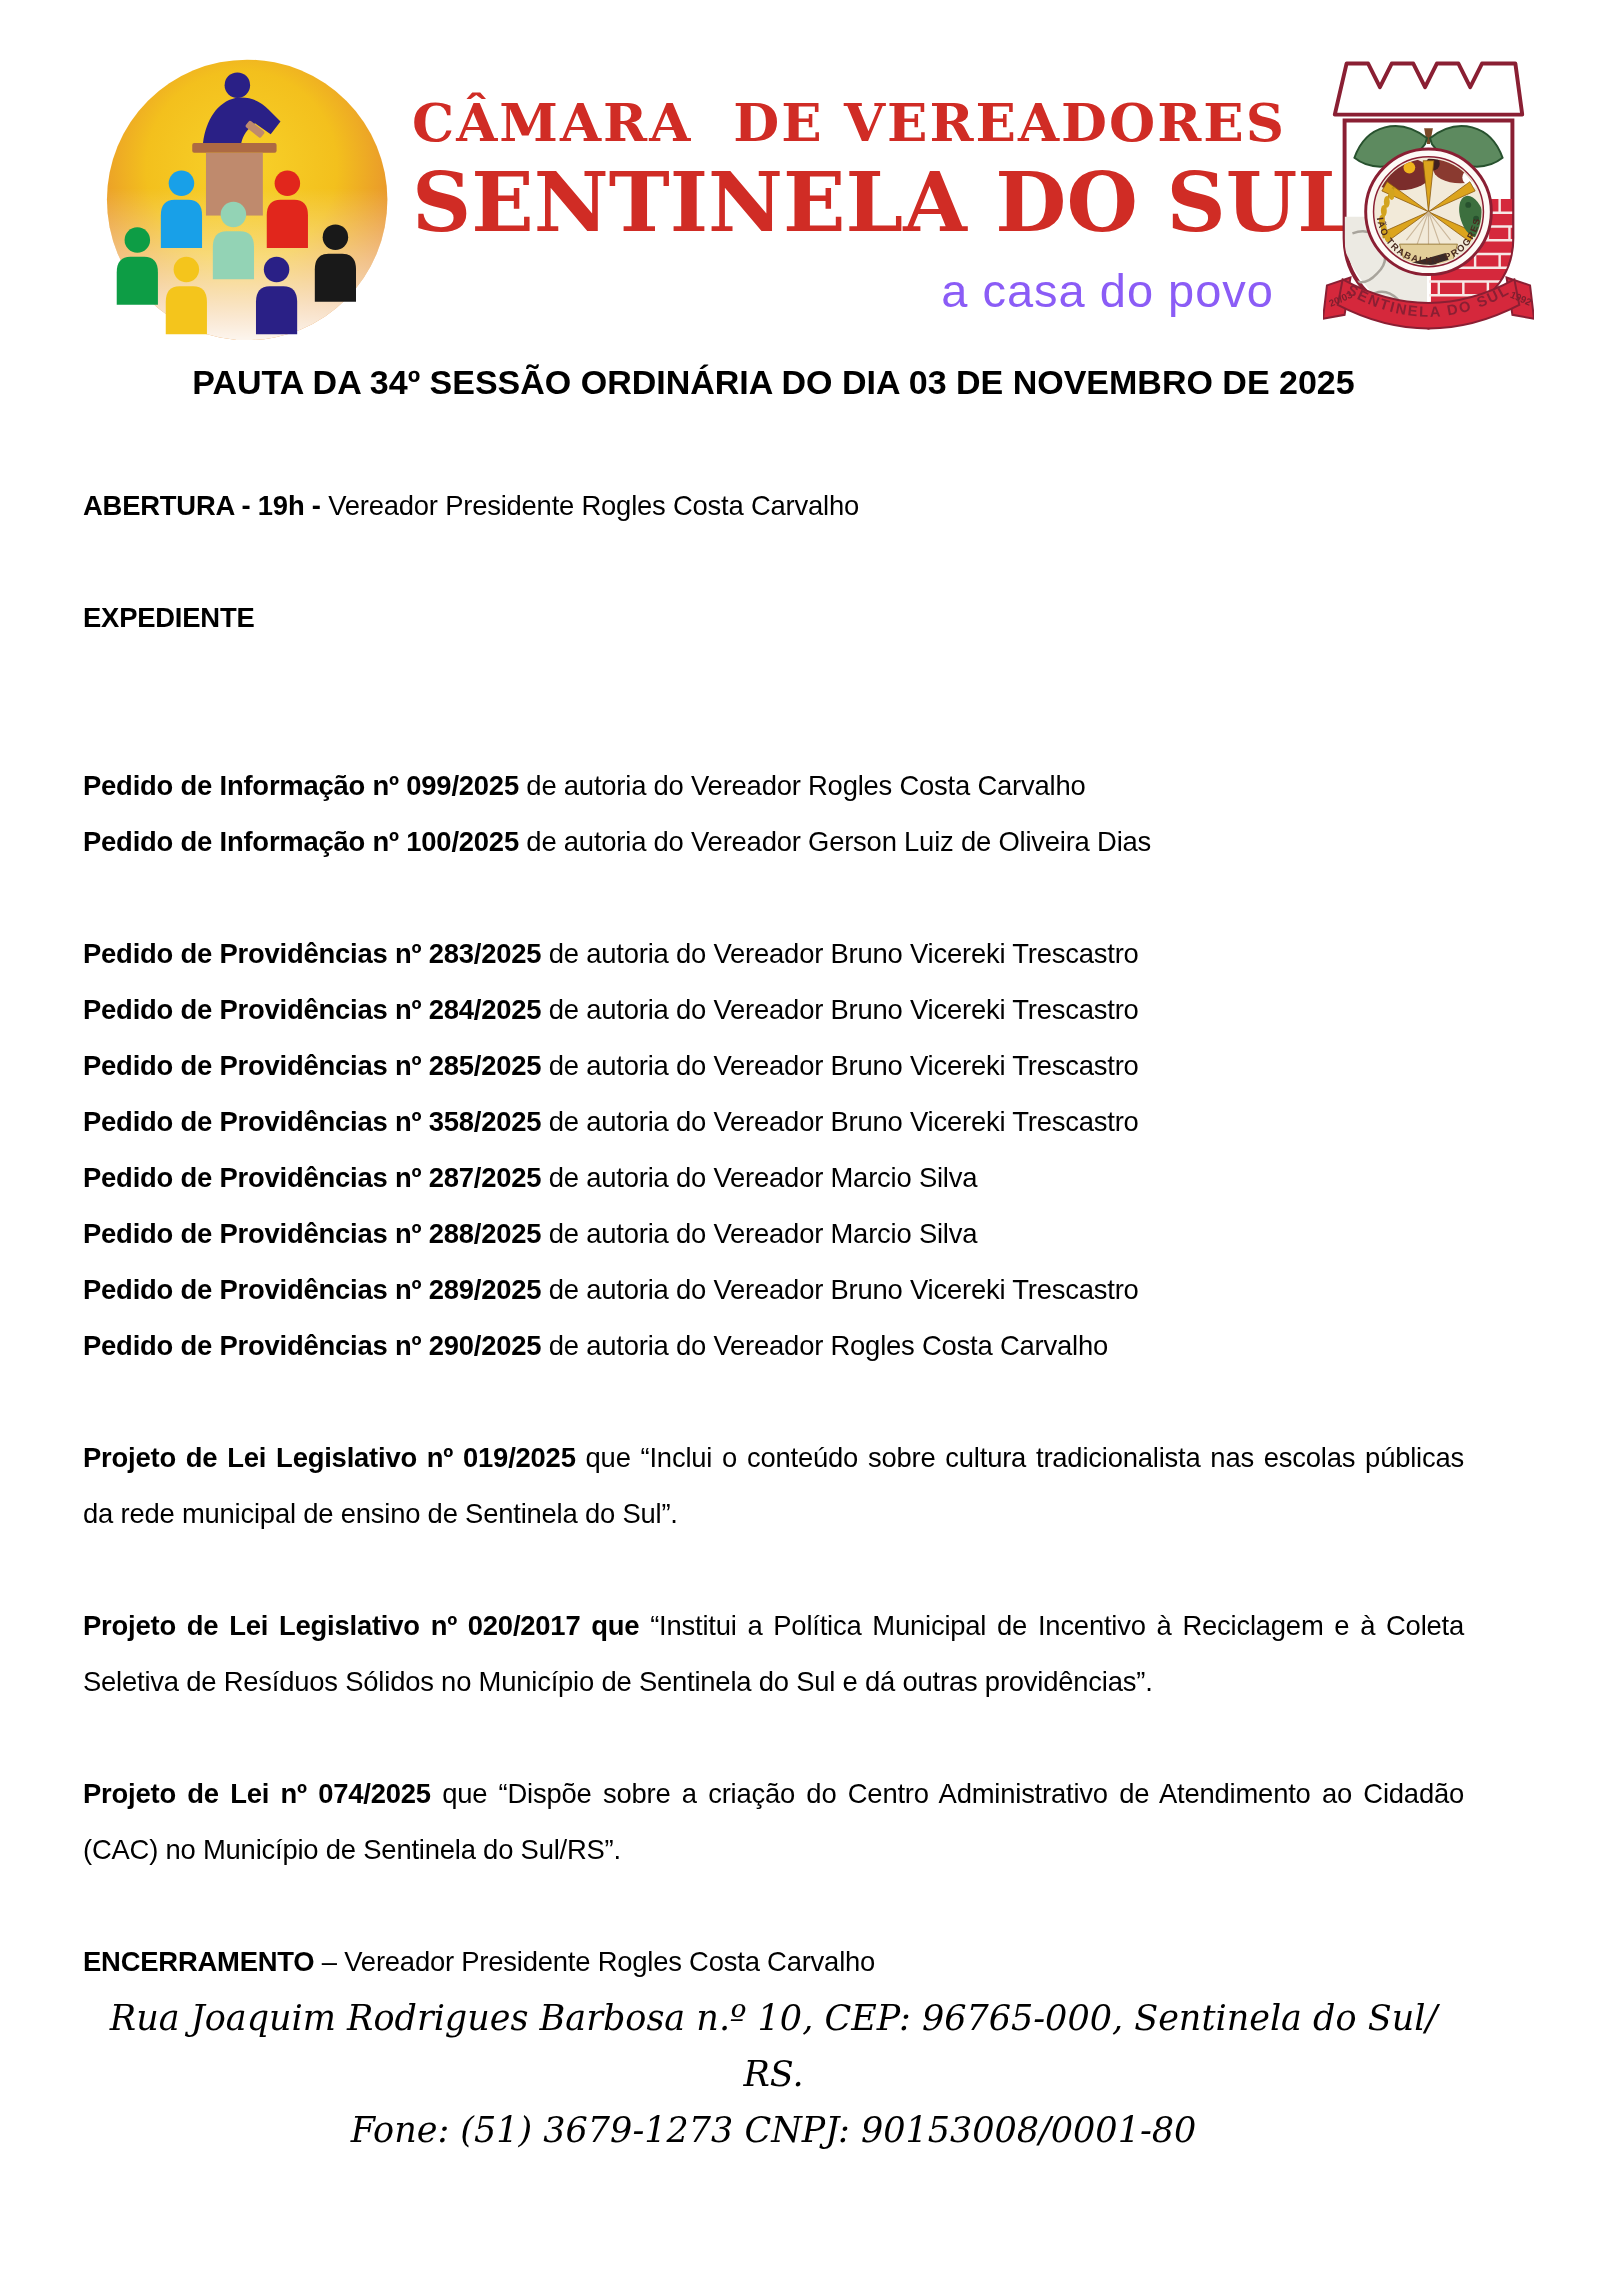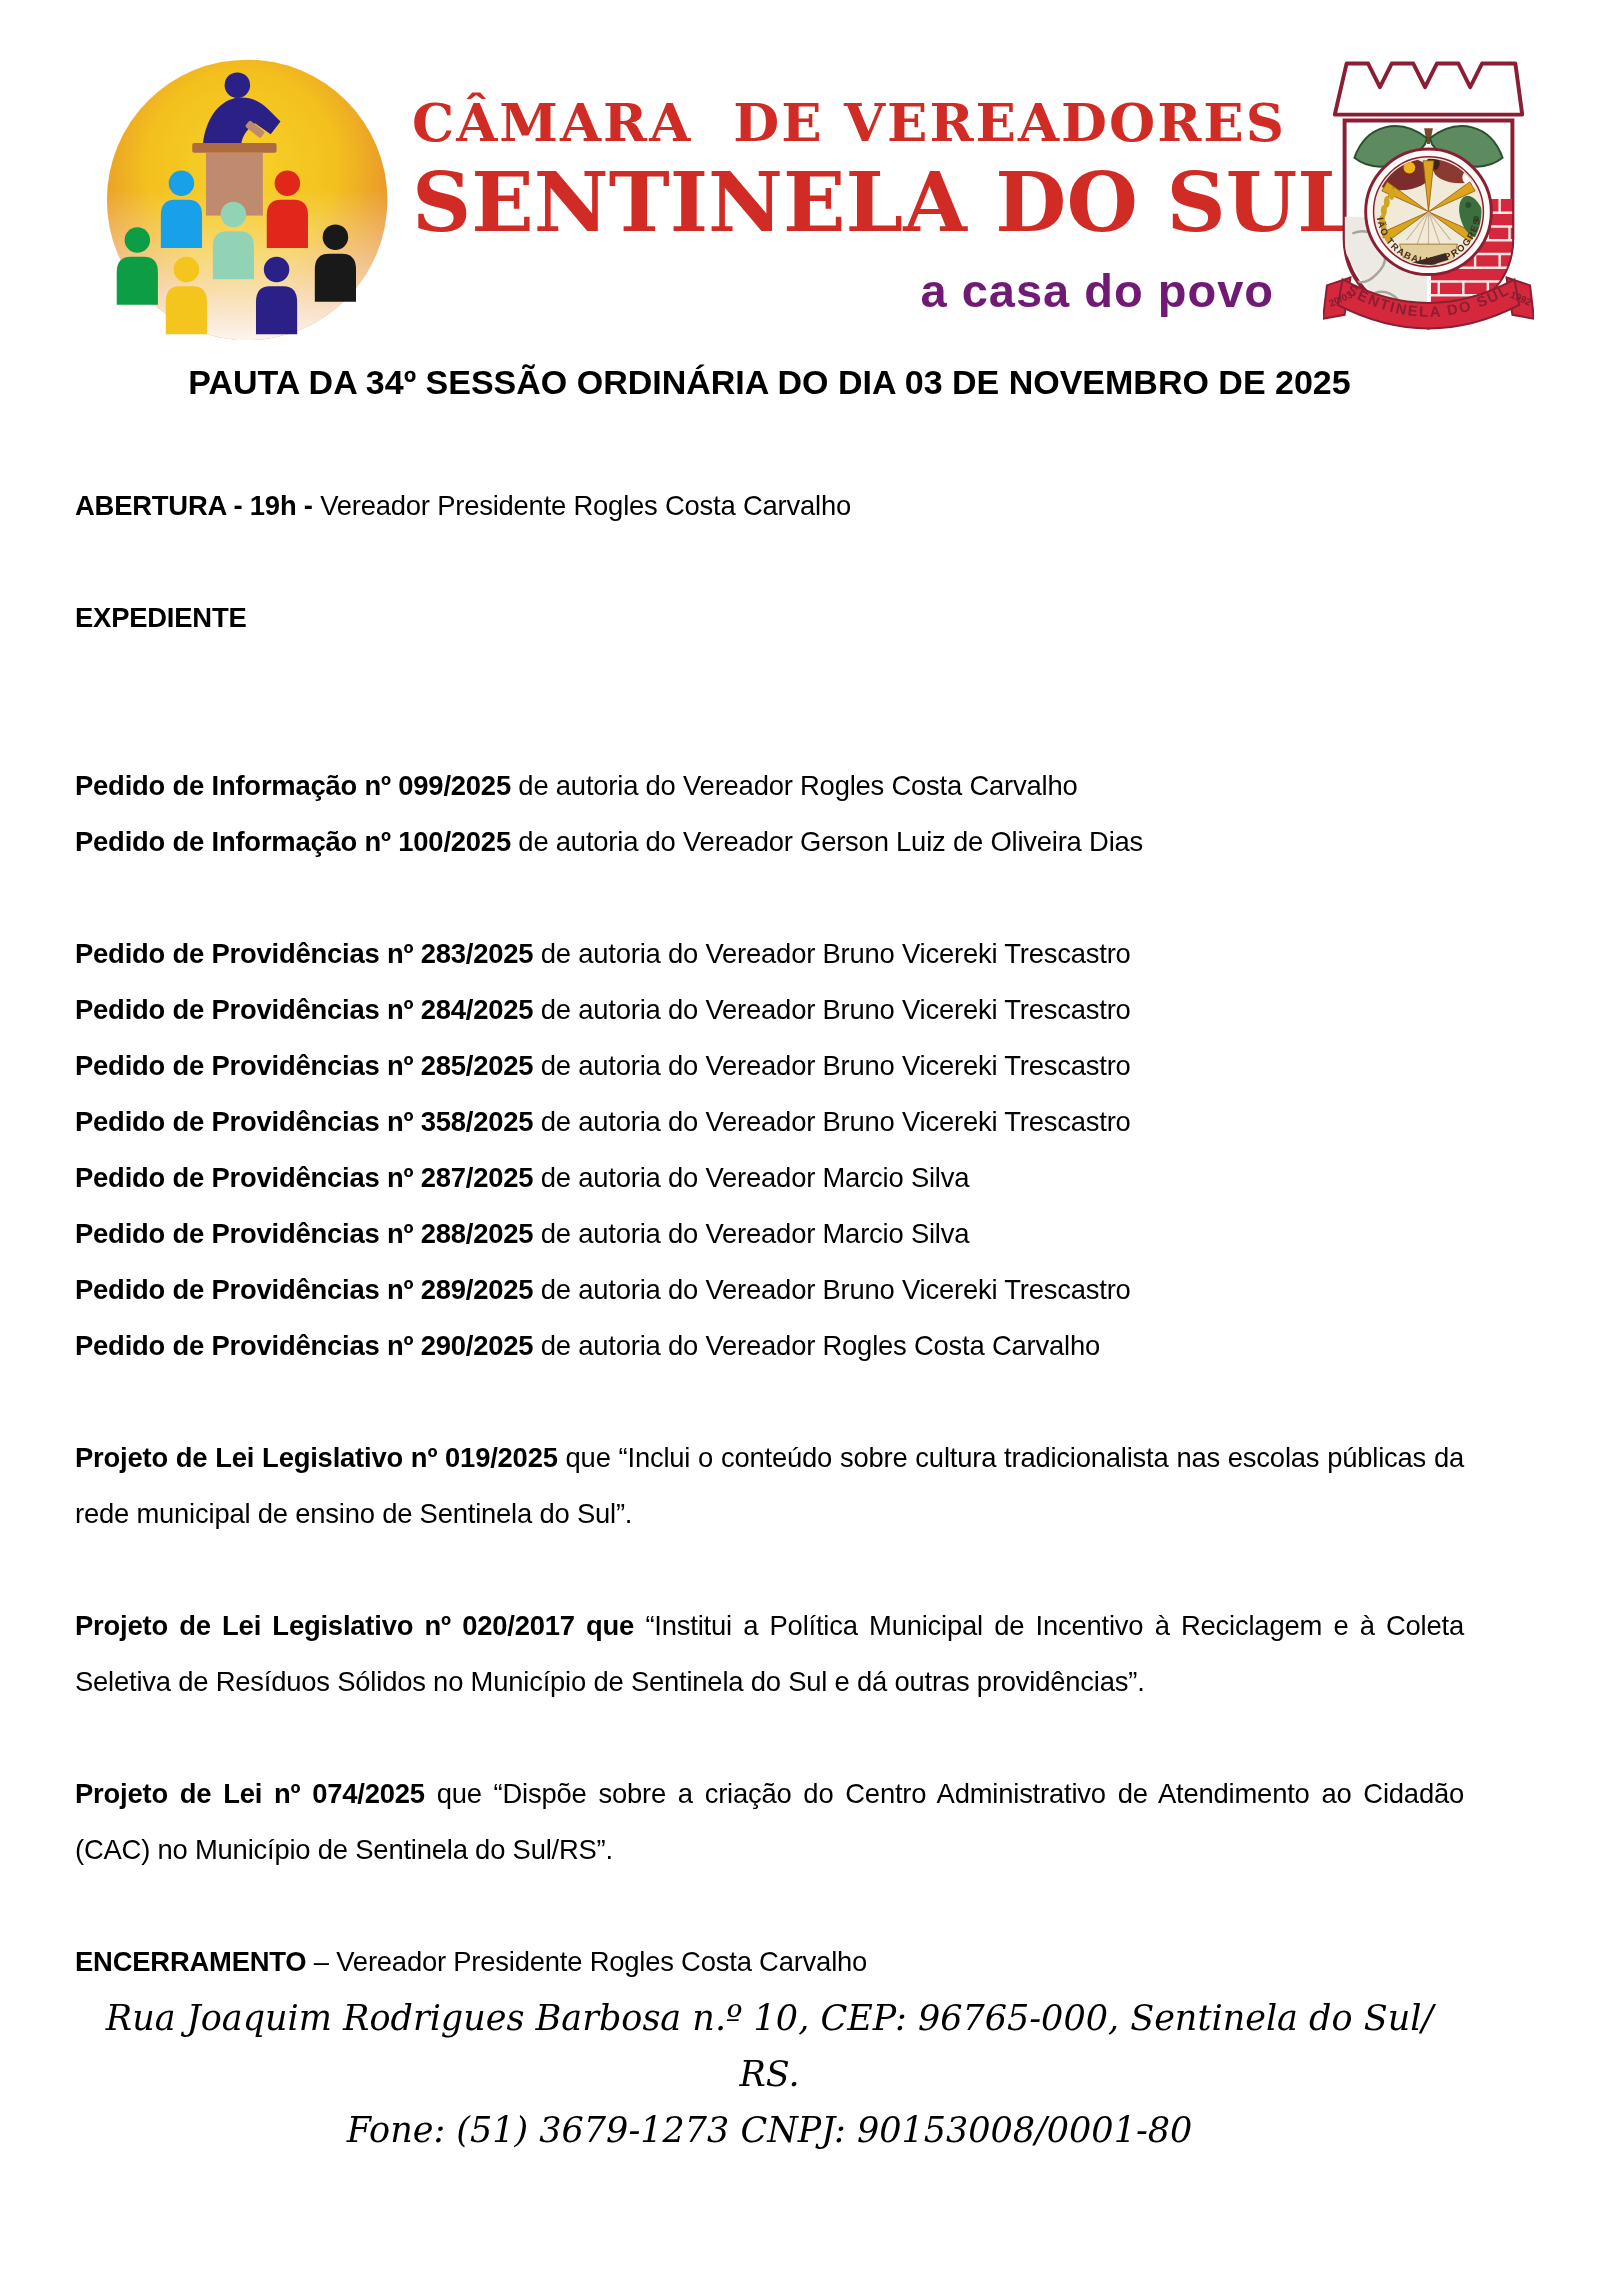--- a/index.html
+++ b/index.html
@@ -9,23 +9,23 @@
   .header{position:relative;height:353px;}
   .logo-svg{position:absolute;left:98px;top:41px;width:314px;height:304px;}
   .crest-svg{position:absolute;left:1323px;top:51px;width:211px;height:296px;}
   .org1{position:absolute;left:412px;top:94px;width:863px;margin:0;text-align:center;
         font-family:"DejaVu Serif",serif;font-weight:bold;font-size:53px;line-height:57px;
         color:#d02c25;letter-spacing:2px;white-space:pre;}
   .org2{position:absolute;left:412px;top:155px;width:863px;margin:0;text-align:center;
         font-family:"DejaVu Serif",serif;font-weight:bold;font-size:82px;line-height:94px;
         color:#d02c25;letter-spacing:0px;white-space:pre;}
   .tagline{position:absolute;left:804px;top:265px;width:470px;margin:0;text-align:right;
-        font-weight:bold;font-size:47px;line-height:51px;color:#701a75;letter-spacing:1px;}
+        font-weight:normal;font-size:47px;line-height:51px;color:#8b5cf6;letter-spacing:1px;}
   
-  .doc{padding:0 75px;}
+  .doc{padding:0 75px;margin-left:8px;}
   .title{margin:7.8px 0 0;font-size:34px;font-weight:bold;text-align:center;line-height:43px;
          letter-spacing:0px;color:#000;}
   .line,.para{margin:0;font-size:27.4px;line-height:56px;letter-spacing:-0.2px;color:#000;}
   .para{text-align:justify;}
   .b{font-weight:bold;}
   .g57{height:56px;}
   .g76{height:74px;}
   .footer{text-align:center;font-family:"DejaVu Serif",serif;font-style:italic;
           font-size:35px;line-height:56px;color:#000;}
   .footer p{margin:0;text-align:center;}

